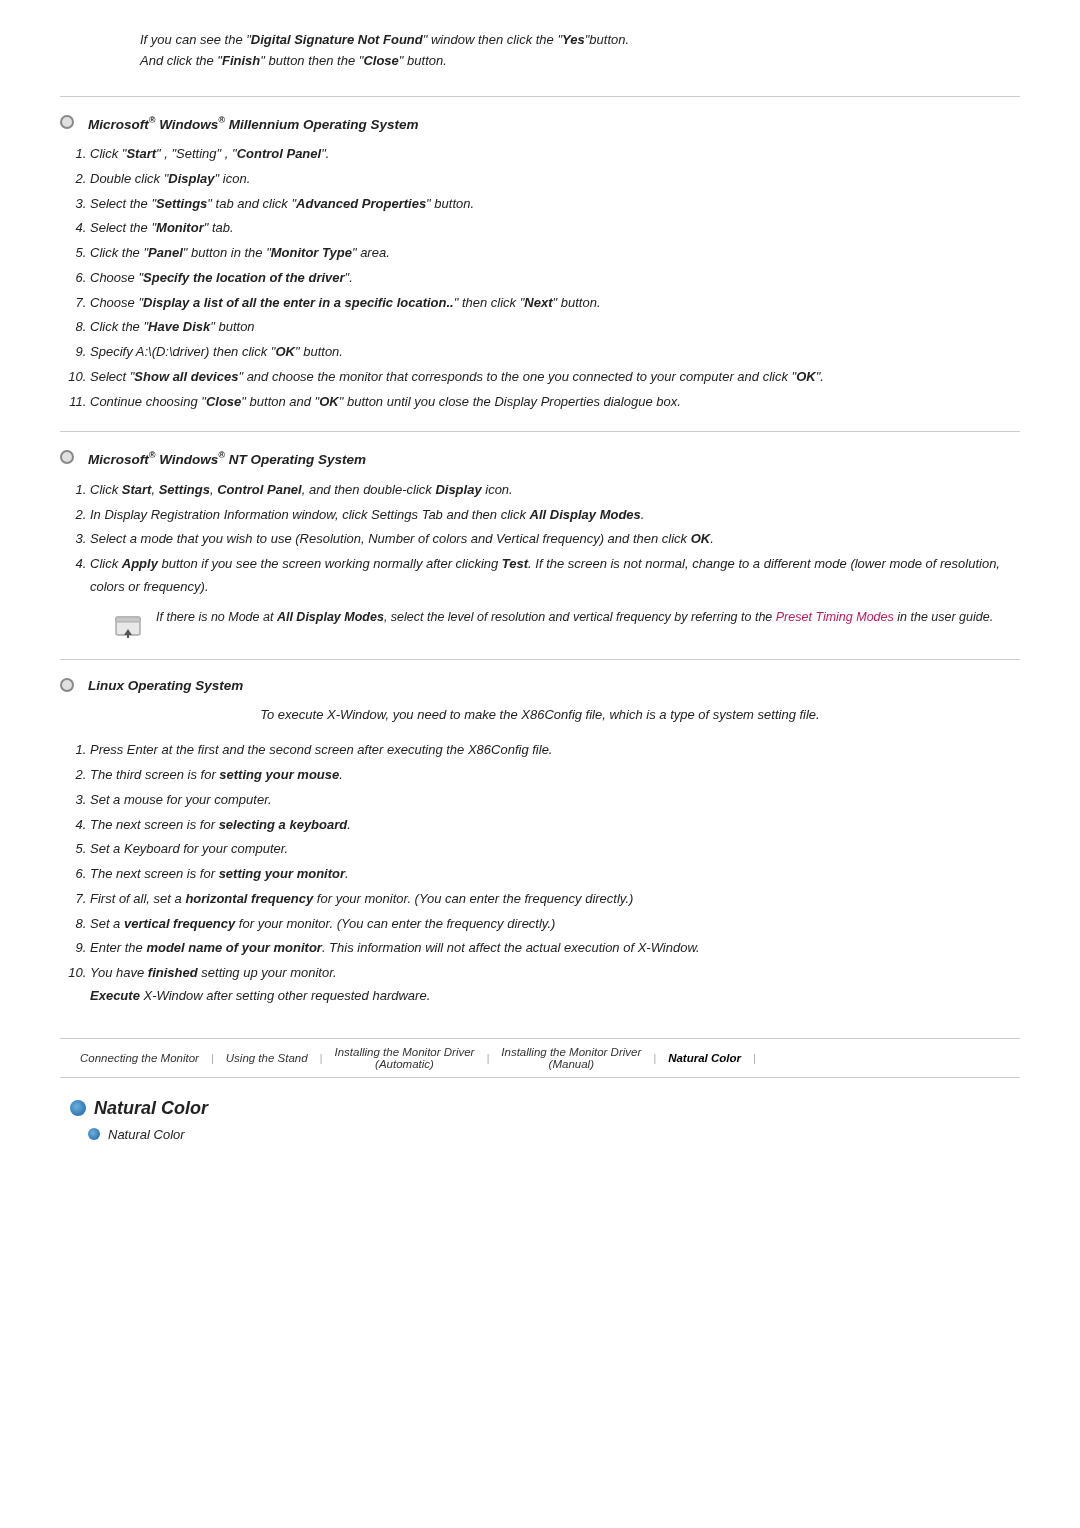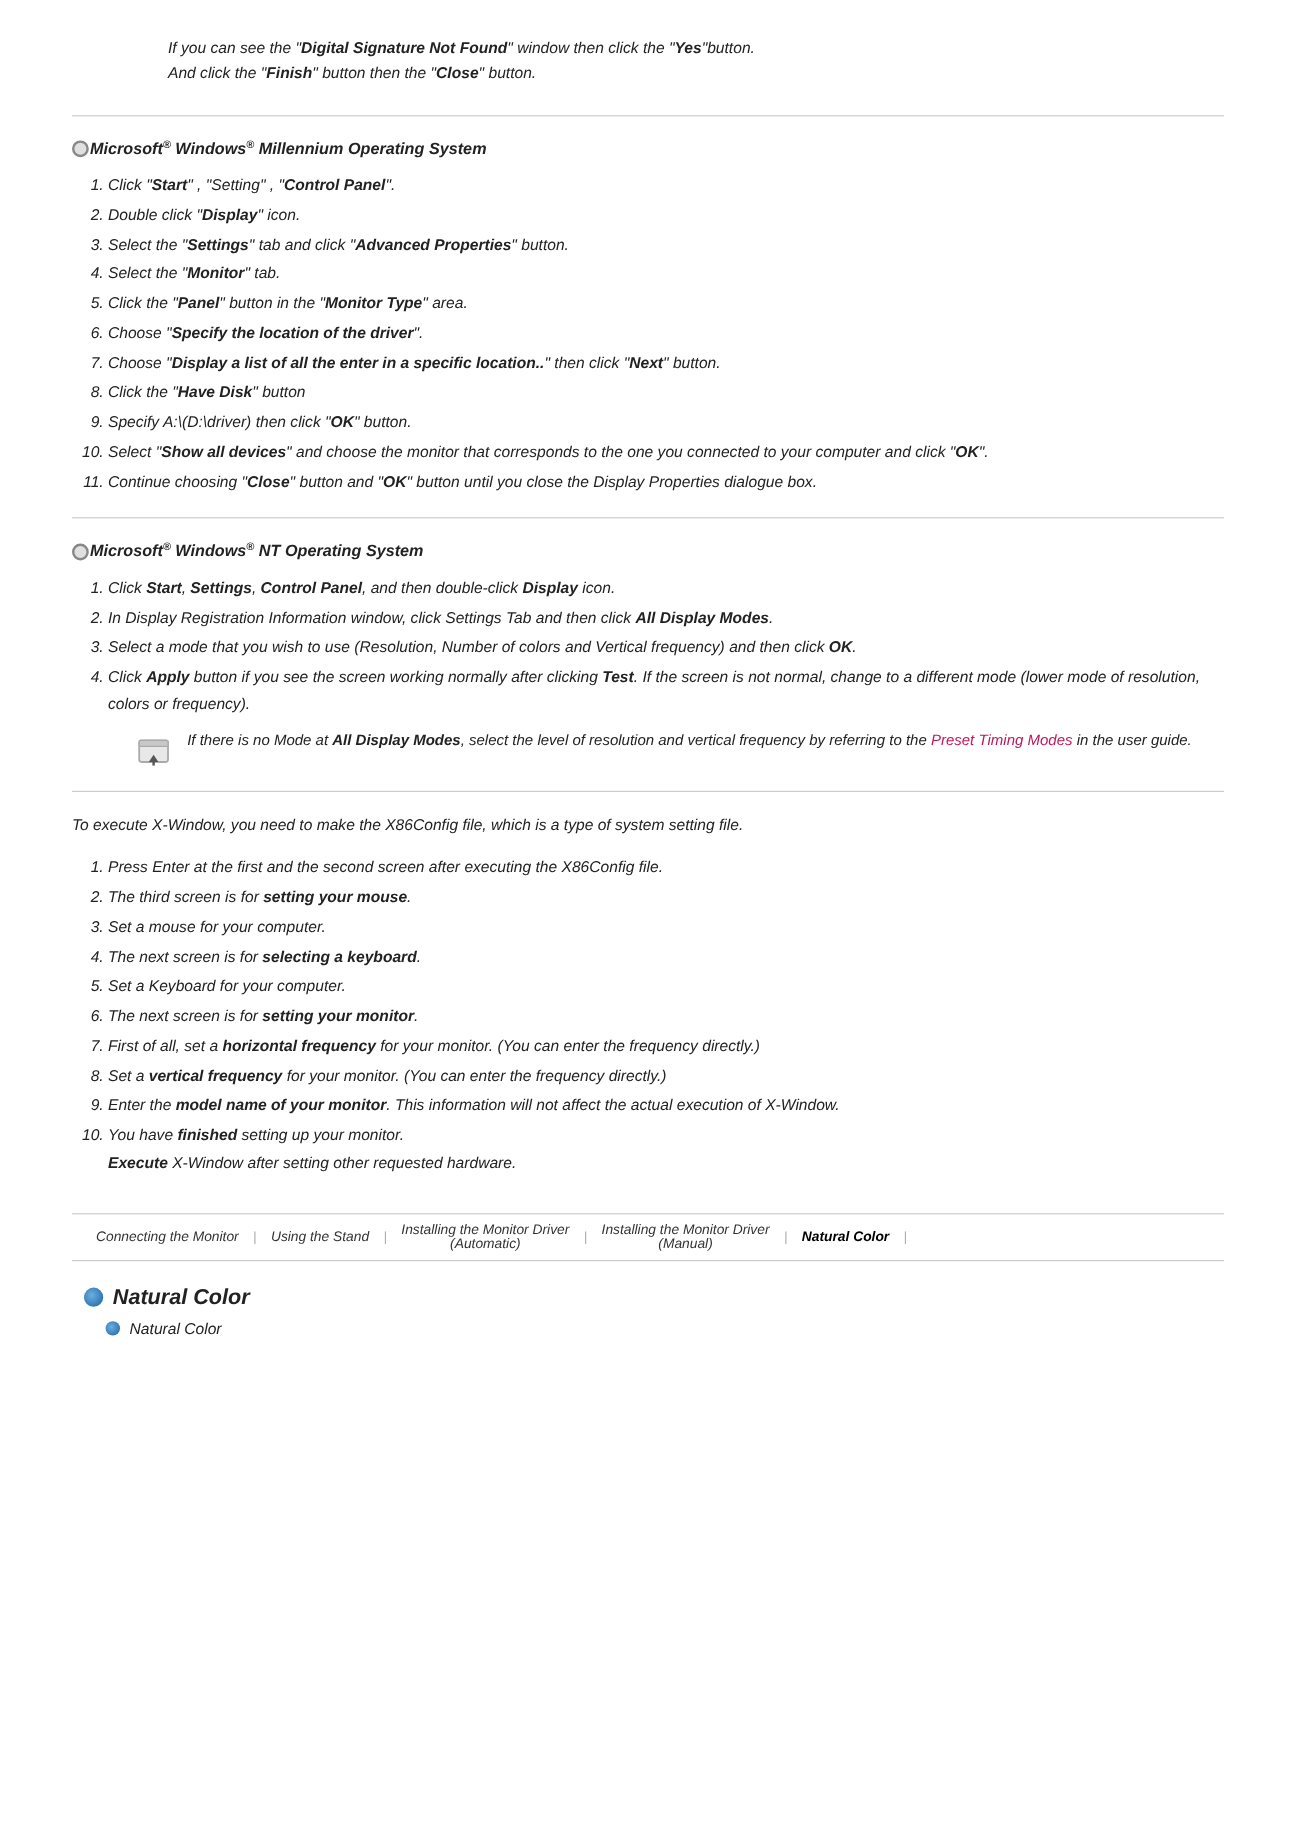--- a/index.html
+++ b/index.html
@@ -26,22 +26,22 @@
       margin: 18px 0;
     }
     .section {
       margin-bottom: 10px;
     }
     .section-title {
       font-size: 13.5px;
       font-weight: bold;
       margin-bottom: 12px;
       display: flex;
-      align-items: flex-end;
-      gap: 1px;
+      align-items: flex-start;
+      gap: 14px;
     }
     .section-title .bullet-icon {
       width: 14px;
       height: 14px;
       border-radius: 50%;
       background: #e0e0e0;
       border: 2px solid #888;
       display: inline-flex;
       flex-shrink: 0;
     }
@@ -75,20 +75,21 @@
       line-height: 1.6;
       font-size: 12.5px;
     }
     a { color: #be185d; text-decoration: none; }
     .linux-section {
       margin-top: 6px;
     }
     .linux-intro {
       margin-bottom: 14px;
       line-height: 1.6;
+      text-align: center;
     }
     
     .bottom-nav {
       border-top: 1px solid #ccc;
       border-bottom: 1px solid #ccc;
       padding: 7px 10px;
       display: flex;
       align-items: center;
       gap: 0;
       font-size: 11px;
@@ -205,20 +206,24 @@
             If there is no Mode at <strong>All Display Modes</strong>, select the level of resolution and vertical frequency by referring to the <a href="#">Preset Timing Modes</a> in the user guide.
           </div>
         </div>
       </li>
     </ol>
   </div>
 
   <hr class="section-divider">
 
   <div class="section linux-section">
+    <div class="section-title">
+      <span class="bullet-icon"></span>
+      <span>Linux Operating System</span>
+    </div>
     <div class="linux-intro">
       To execute X-Window, you need to make the X86Config file, which is a type of system setting file.
     </div>
     <ol>
       <li>Press Enter at the first and the second screen after executing the X86Config file.</li>
       <li>The third screen is for <strong>setting your mouse</strong>.</li>
       <li>Set a mouse for your computer.</li>
       <li>The next screen is for <strong>selecting a keyboard</strong>.</li>
       <li>Set a Keyboard for your computer.</li>
       <li>The next screen is for <strong>setting your monitor</strong>.</li>

